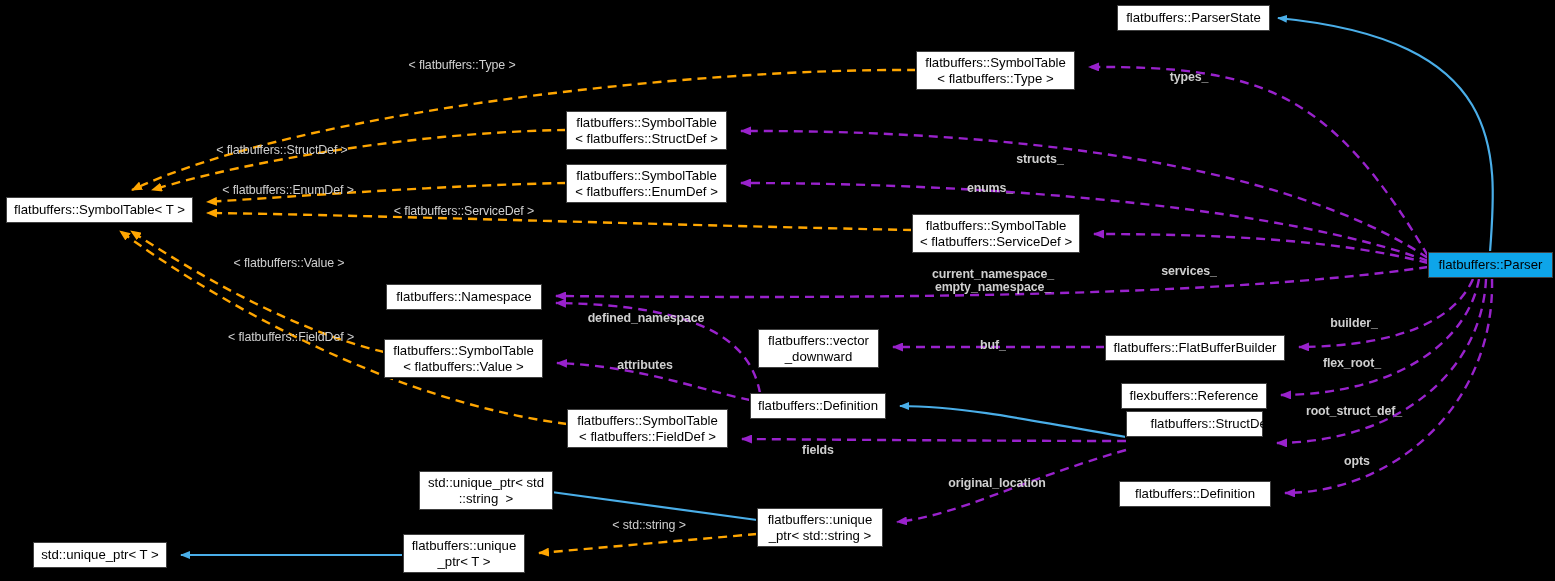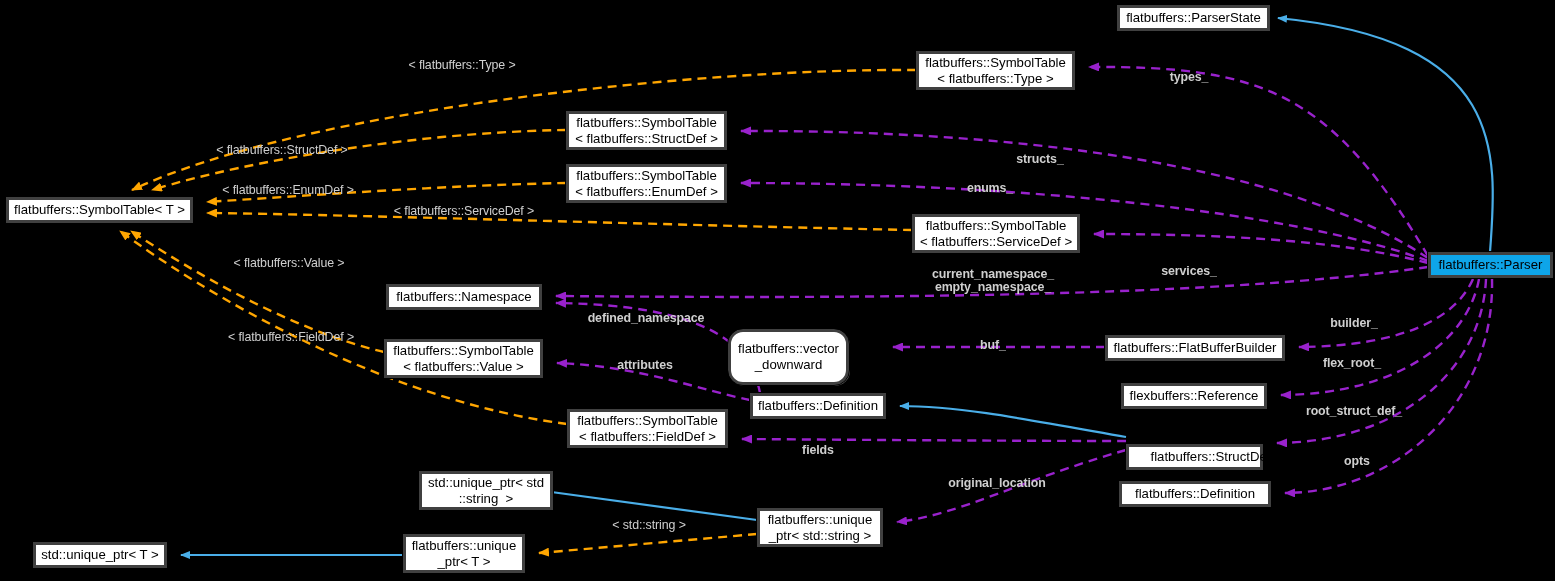--- a/index.html
+++ b/index.html
@@ -23,21 +23,21 @@
     left: 0;
     top: 0;
     width: 1555px;
     height: 581px;
     pointer-events: none;
   }
   .node {
     position: absolute;
     box-sizing: border-box;
     background: #ffffff;
-    border: 3px solid #404040;
+    border: 1px solid #404040;
     outline: 1px solid #000000;
     color: #000000;
     font-size: 13.2px;
     line-height: 15.6px;
     text-align: center;
     display: flex;
     align-items: center;
     justify-content: center;
     white-space: pre;
     cursor: default;
@@ -118,26 +118,26 @@
 &lt; flatbuffers::EnumDef &gt;</div>
       <div class="node" style="left: 912px; top: 214px; width: 168px; height: 39px;">flatbuffers::SymbolTable
 &lt; flatbuffers::ServiceDef &gt;</div>
       <div class="node" style="left: 384px; top: 339px; width: 159px; height: 39px;">flatbuffers::SymbolTable
 &lt; flatbuffers::Value &gt;</div>
       <div class="node" style="left: 567px; top: 409px; width: 161px; height: 39px;">flatbuffers::SymbolTable
 &lt; flatbuffers::FieldDef &gt;</div>
       <div class="node" style="left: 1117px; top: 5px; width: 153px; height: 26px;">flatbuffers::ParserState</div>
       <div class="node highlight" style="left: 1428px; top: 252px; width: 125px; height: 26px;">flatbuffers::Parser</div>
       <div class="node" style="left: 386px; top: 284px; width: 156px; height: 26px;">flatbuffers::Namespace</div>
-      <div class="node" style="left: 728px; top: 329px; width: 121px; height: 56px; border-radius: 15px;">flatbuffers::vector
+      <div class="node" style="left: 758px; top: 329px; width: 121px; height: 39px;">flatbuffers::vector
 _downward</div>
       <div class="node" style="left: 750px; top: 393px; width: 136px; height: 26px;">flatbuffers::Definition</div>
       <div class="node" style="left: 1105px; top: 335px; width: 180px; height: 26px;">flatbuffers::FlatBufferBuilder</div>
       <div class="node" style="left: 1121px; top: 383px; width: 146px; height: 26px;">flexbuffers::Reference</div>
-      <div class="node" style="left: 1126px; top: 444px; width: 137px; height: 26px; padding-left: 32px;">flatbuffers::StructDef</div>
+      <div class="node" style="left: 1126px; top: 411px; width: 137px; height: 26px; padding-left: 32px;">flatbuffers::StructDef</div>
       <div class="node" style="left: 1119px; top: 481px; width: 152px; height: 26px;">flatbuffers::Definition</div>
       <div class="node" style="left: 396px; top: 471px; width: 134px; height: 39px; margin-left: 23px;">std::unique_ptr&lt; std
 ::string  &gt;</div>
       <div class="node" style="left: 757px; top: 508px; width: 126px; height: 39px;">flatbuffers::unique
 _ptr&lt; std::string &gt;</div>
       <div class="node" style="left: 403px; top: 534px; width: 122px; height: 39px;">flatbuffers::unique
 _ptr&lt; T &gt;</div>
       <div class="node" style="left: 33px; top: 542px; width: 134px; height: 26px;">std::unique_ptr&lt; T &gt;</div>
     </div>
   <div id="labels-group">

